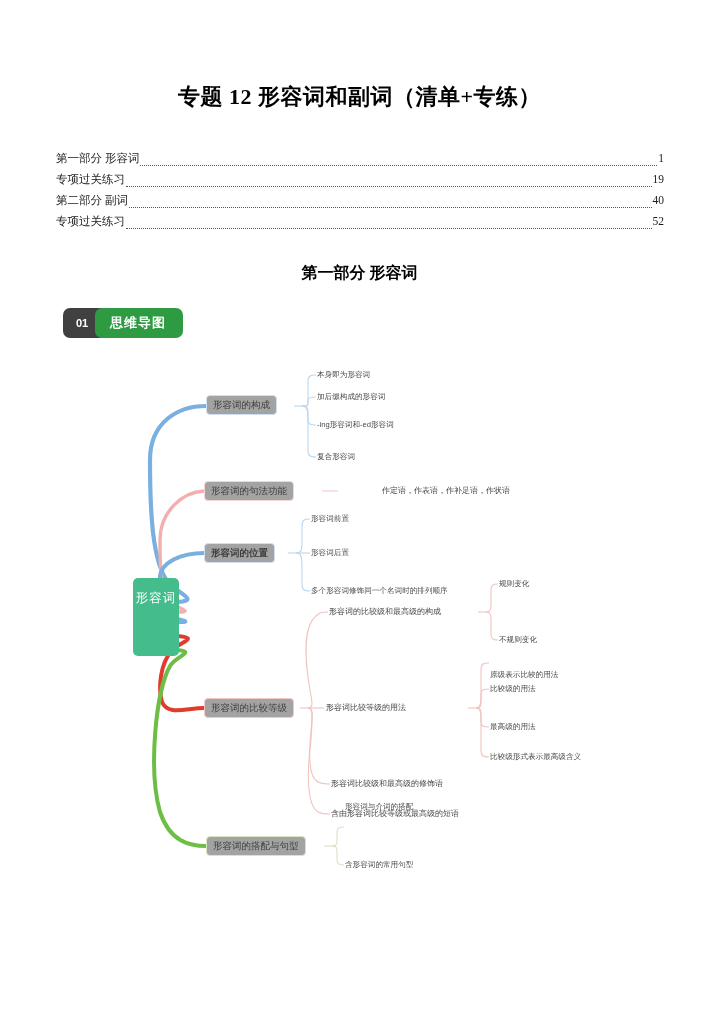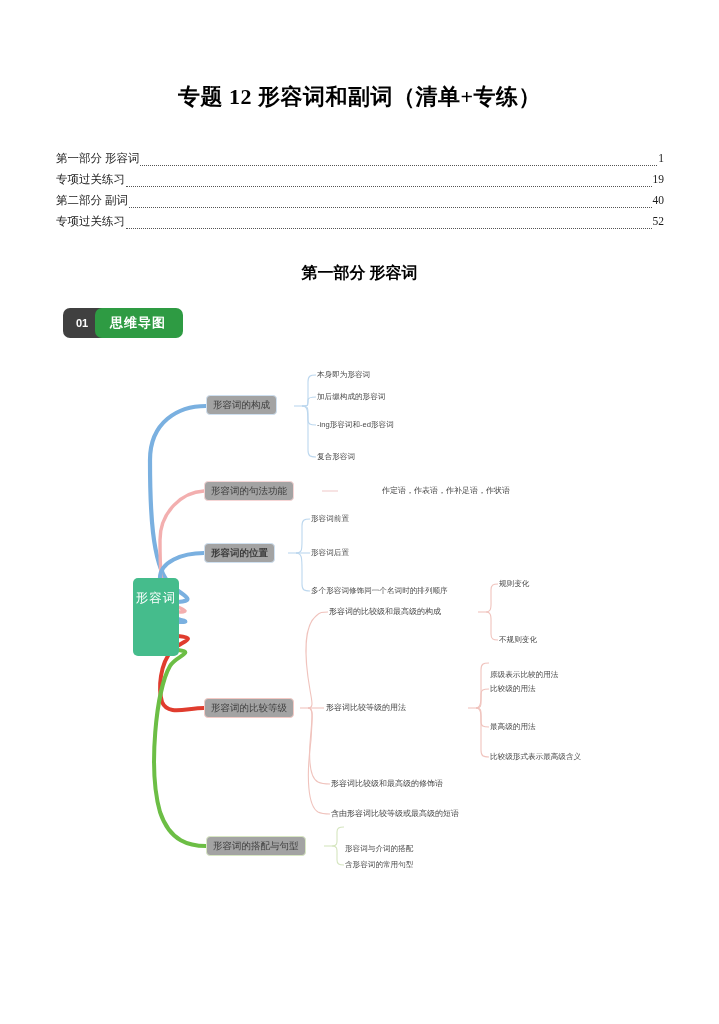--- a/index.html
+++ b/index.html
@@ -278,17 +278,17 @@
     <div class="leaf-text mid" style="left:326px; top:353px;">形容词比较等级的用法</div>
     <div class="leaf-text" style="left:490px; top:292px;margin-top:28px;">原级表示比较的用法</div>
     <div class="leaf-text" style="left:490px; top:334px;">比较级的用法</div>
     <div class="leaf-text" style="left:490px; top:372px;">最高级的用法</div>
     <div class="leaf-text" style="left:490px; top:402px;">比较级形式表示最高级含义</div>
 
     <div class="leaf-text mid" style="left:331px; top:429px;">形容词比较级和最高级的修饰语</div>
     <div class="leaf-text mid" style="left:331px; top:459px;">含由形容词比较等级或最高级的短语</div>
 
     <div class="node-box greenish" style="left:206px; top:486px;">形容词的搭配与句型</div>
-    <div class="leaf-text" style="left:345px; top:494px;text-align:right;">形容词与介词的搭配</div>
+    <div class="leaf-text" style="left:345px; top:452px;text-align:right;">形容词与介词的搭配</div>
     <div class="leaf-text" style="left:345px; top:510px;">含形容词的常用句型</div>
 
   </div>
 </div>
 
 </body></html>

